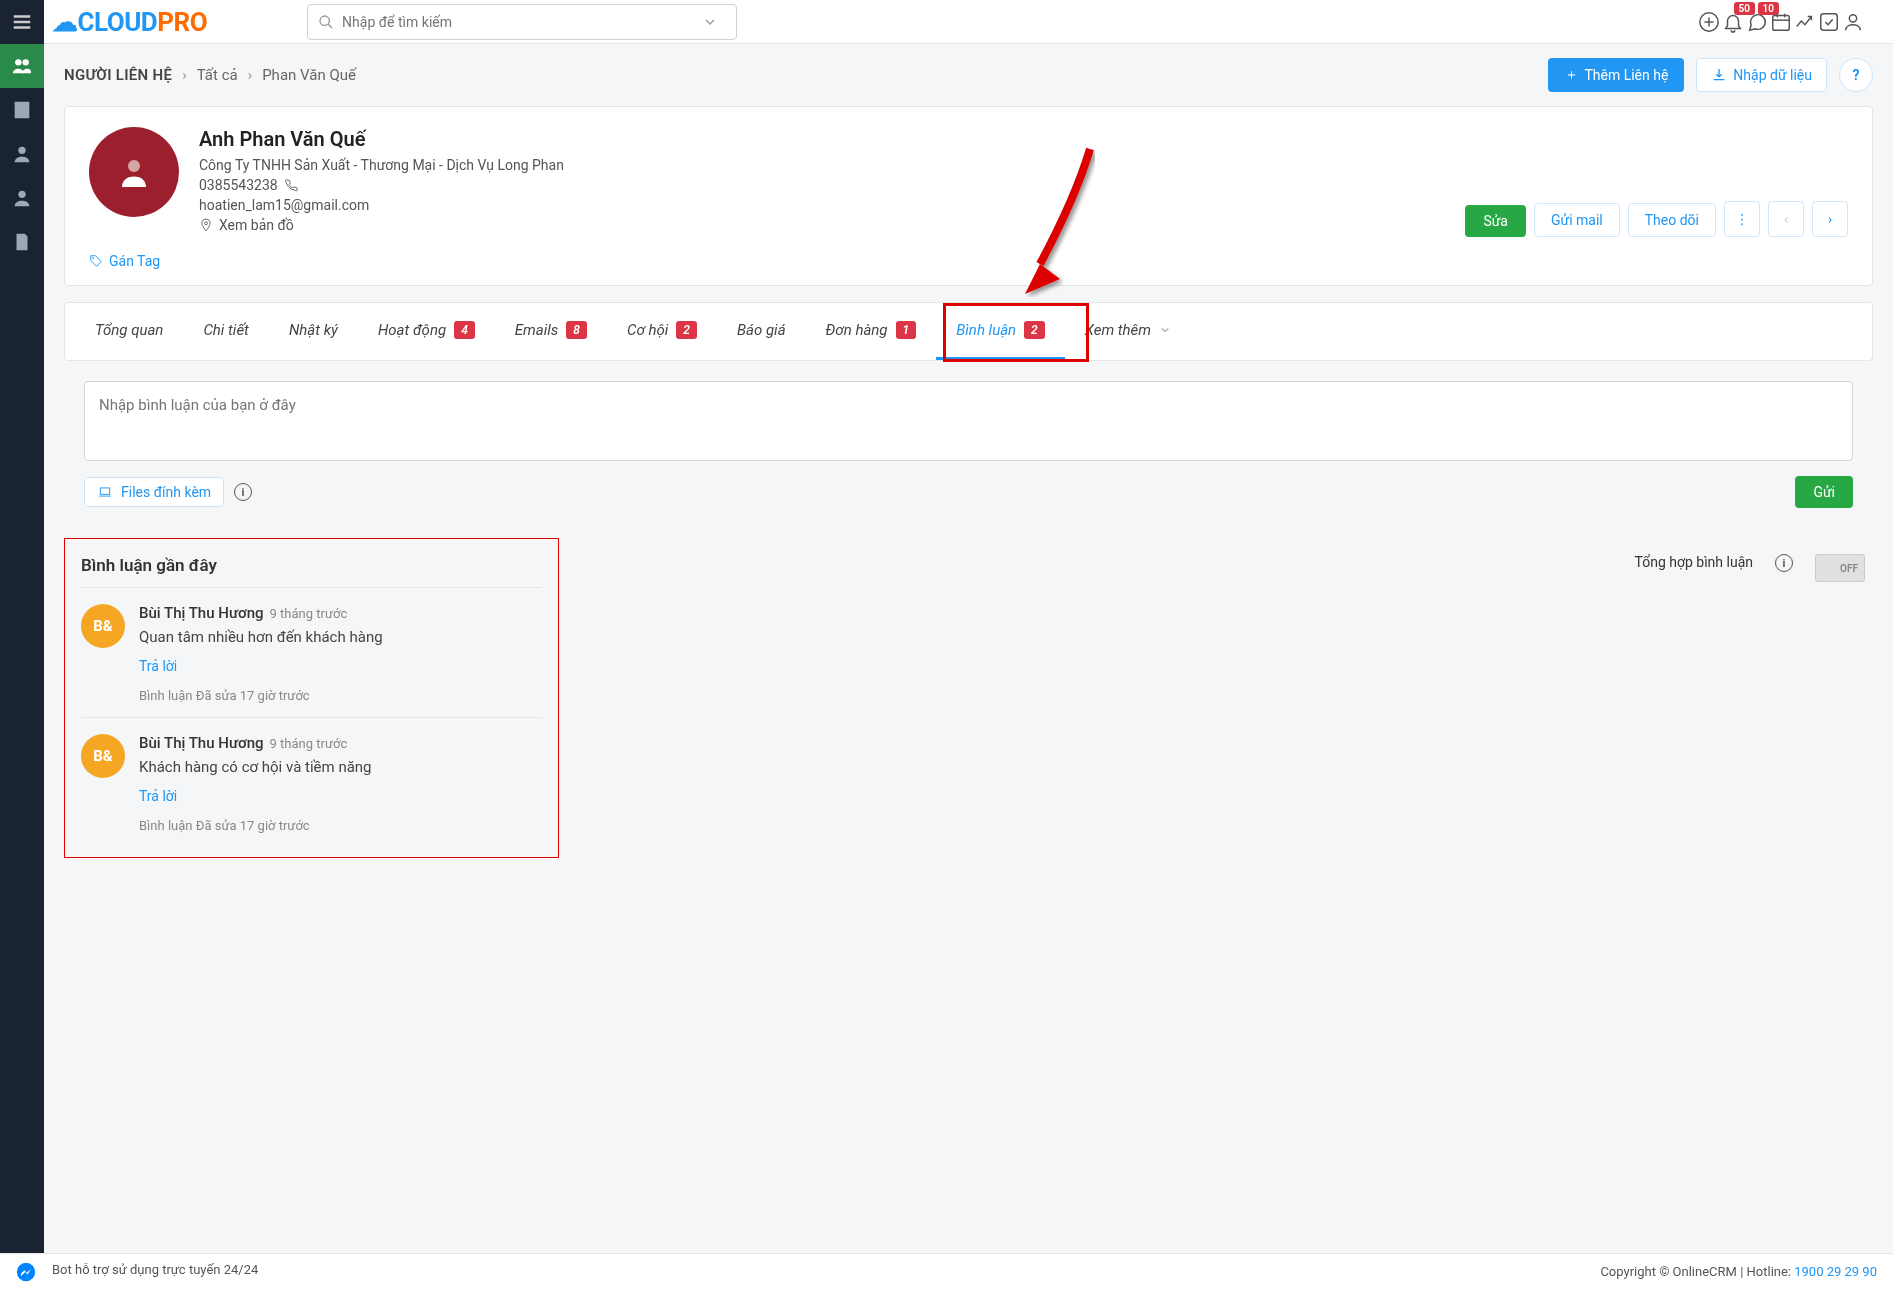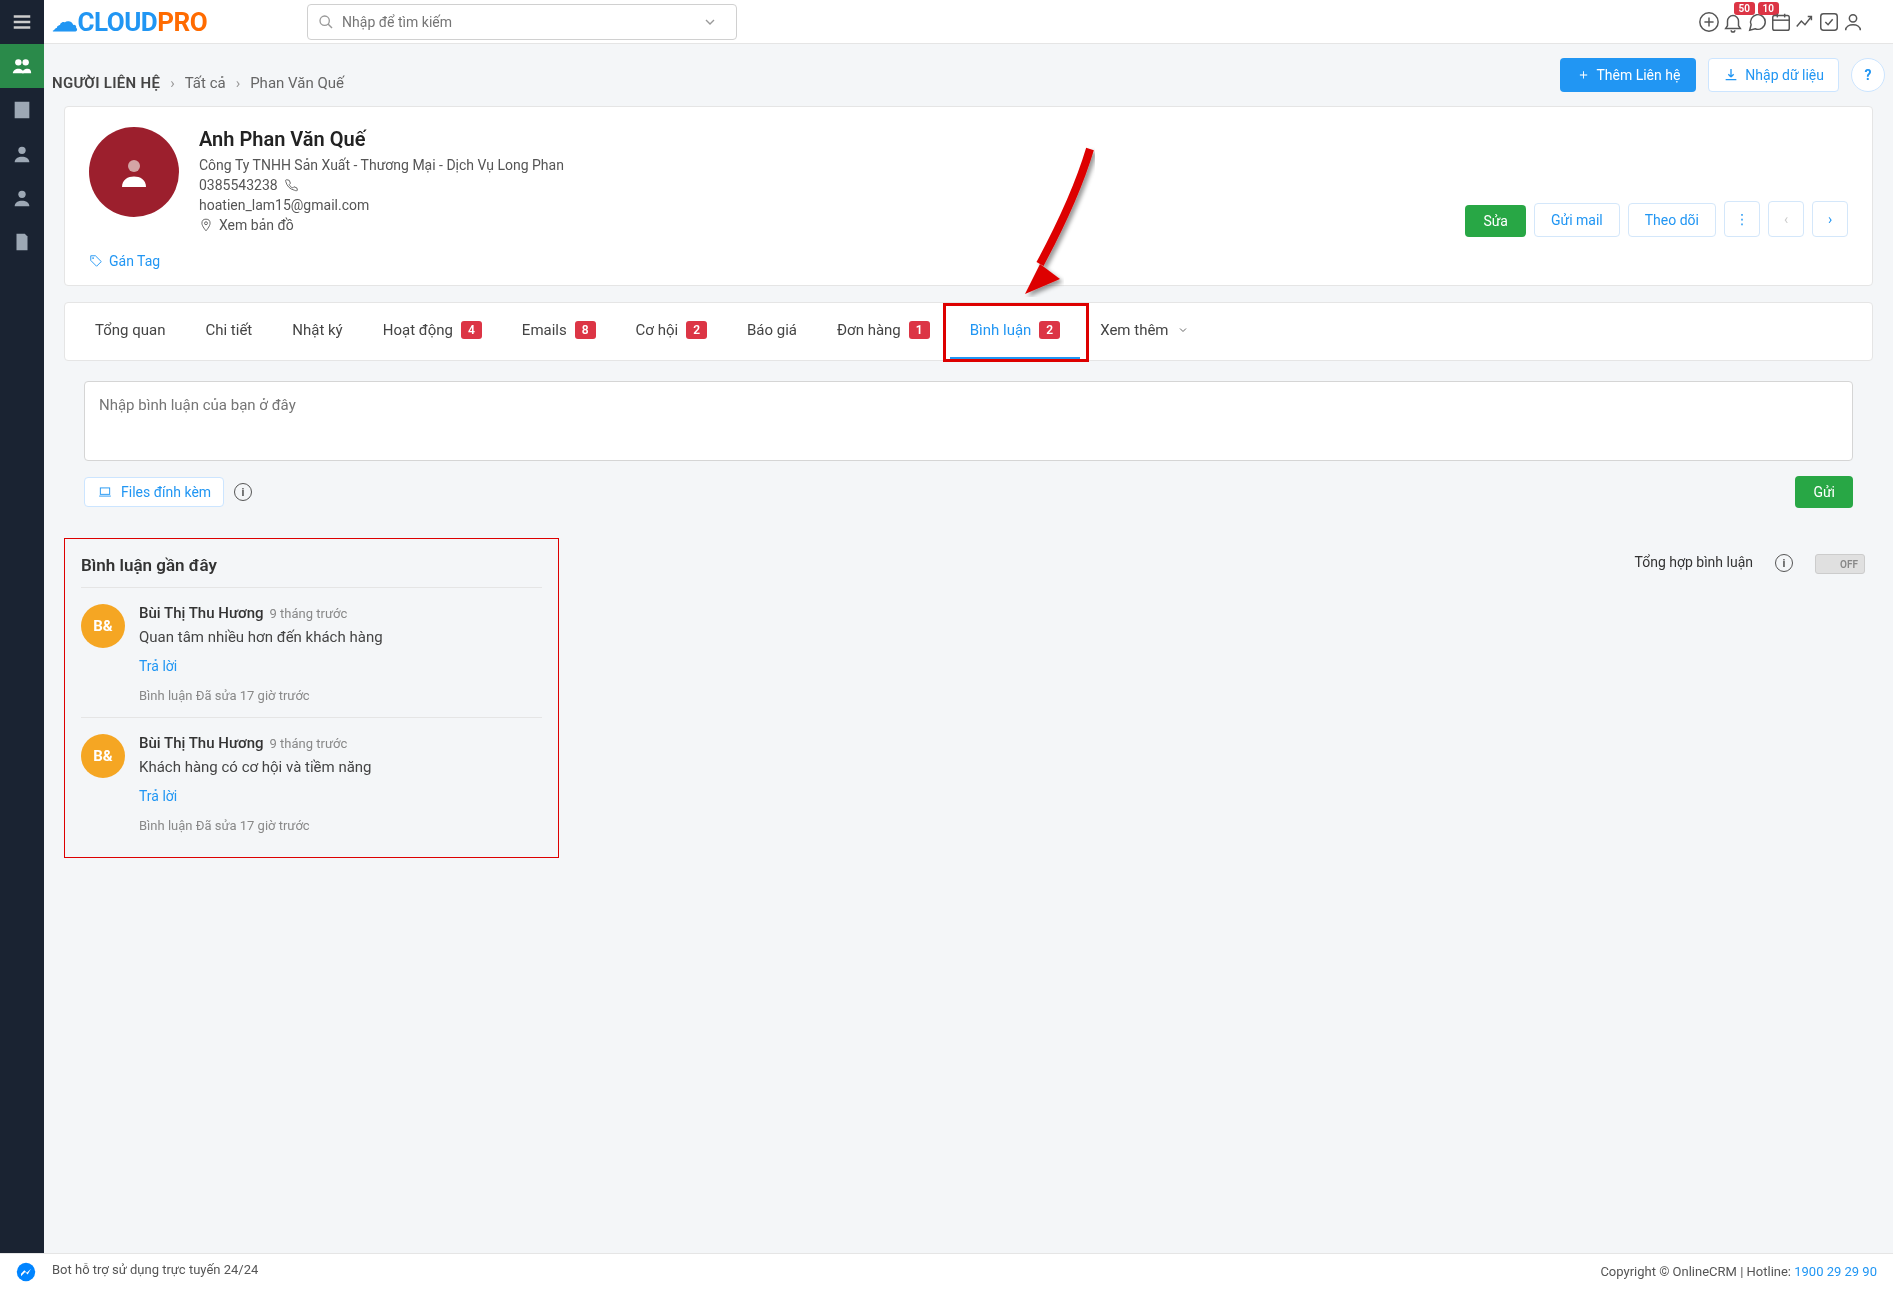--- a/index.html
+++ b/index.html
@@ -26,21 +26,21 @@
 
 .layout { display: flex; min-height: calc(100vh - 50px - 36px); }
 .sidebar { width: 44px; background: #1a2332; display: flex; flex-direction: column; }
 .side-item { width: 44px; height: 44px; display: flex; align-items: center; justify-content: center; cursor: pointer; }
 .side-item.active { background: #2a8a4a; }
 .side-item svg { width: 22px; height: 22px; fill: #9da8b5; }
 .side-item.active svg { fill: #fff; }
 
 
 .main { flex: 1; background: #f4f6f8; padding: 0; }
-.pagehead { display: flex; align-items: flex-end; justify-content: space-between; padding: 14px 8px; background: #f4f6f8; gap: 8px; }
+.pagehead { display: flex; align-items: center; justify-content: space-between; padding: 14px 20px; background: #f4f6f8; gap: 8px; }
 .breadcrumb { display: flex; align-items: center; gap: 10px; font-size: 15px; color: #666; }
 .breadcrumb .strong { font-weight: 600; color: #444; letter-spacing: 0.3px; }
 .breadcrumb .sep { color: #999; }
 .pagehead-actions { display: flex; align-items: center; gap: 12px; }
 .btn-primary { background: #2196F3; color: #fff; border: none; border-radius: 4px; padding: 8px 16px; font-size: 14px; cursor: pointer; display: flex; align-items: center; gap: 6px; }
 .btn-outline-blue { background: #fff; color: #2196F3; border: 1px solid #cce5ff; border-radius: 4px; padding: 8px 14px; font-size: 14px; cursor: pointer; display: flex; align-items: center; gap: 6px; }
 .btn-icon-circle { width: 34px; height: 34px; border: 1px solid #cce5ff; border-radius: 50%; display: flex; align-items: center; justify-content: center; color: #2196F3; font-weight: 700; cursor: pointer; background:#fff; }
 
 
 .card { background: #fff; margin: 0 20px 16px 20px; border-radius: 4px; border: 1px solid #e5e5e5; }
@@ -52,21 +52,21 @@
 .contact-info h2 { font-size: 20px; font-weight: 600; color: #222; margin-bottom: 6px; }
 .contact-info div { font-size: 14px; color: #555; margin-bottom: 4px; display: flex; align-items: center; gap: 6px; }
 .contact-actions { display: flex; gap: 8px; align-items: flex-end; }
 .btn-green { background: #28a745; color: #fff; border: none; border-radius: 4px; padding: 8px 18px; font-size: 14px; cursor: pointer; }
 .btn-white { background: #fff; color: #2196F3; border: 1px solid #d4e7fa; border-radius: 4px; padding: 8px 16px; font-size: 14px; cursor: pointer; }
 .btn-sq { width: 36px; height: 36px; border: 1px solid #d4e7fa; border-radius: 4px; display: flex; align-items: center; justify-content: center; background: #fff; cursor: pointer; color: #2196F3; }
 .tag-link { color: #2196F3; font-size: 14px; display: inline-flex; align-items: center; gap: 6px; margin-top: 16px; cursor: pointer; }
 
 
 .tabs { display: flex; align-items: center; background: #fff; border-bottom: 1px solid #e5e5e5; padding: 0 10px; margin: 0 20px; border:1px solid #e5e5e5; border-radius:4px; position: relative; }
-.tab { padding: 18px 20px; font-size: 15px; color: #444; cursor: pointer; display: flex; align-items: center; gap: 8px; border-bottom: 3px solid transparent; }
+.tab { padding: 18px 20px; font-size: 15px; color: #444; cursor: pointer; display: flex; align-items: center; gap: 8px; border-bottom: 3px solid transparent; font-style: italic; }
 .tab.active { color: #2196F3; border-bottom-color: #2196F3; }
 .count-badge { background: #dc3545; color: #fff; font-size: 12px; font-weight: 600; padding: 2px 7px; border-radius: 3px; }
 .tab-highlight { position: absolute; border: 3px solid #d00; pointer-events: none; }
 
 
 .comment-area { margin: 20px 20px 0 20px; padding: 0 20px 20px 20px; }
 .comment-input { width: 100%; border: 1px solid #d5d5d5; border-radius: 4px; padding: 14px; font-size: 15px; color: #888; min-height: 80px; resize: none; outline: none; font-family: inherit; }
 .comment-tools { display: flex; align-items: center; justify-content: space-between; margin-top: 12px; }
 .files-btn { display: flex; align-items: center; gap: 8px; color: #2196F3; border: 1px solid #cce5ff; border-radius: 4px; padding: 6px 12px; font-size: 14px; cursor: pointer; background: #fff; }
 .info-icon { width: 18px; height: 18px; border: 1.5px solid #555; border-radius: 50%; display: inline-flex; align-items: center; justify-content: center; font-size: 11px; font-weight: 700; color: #555; margin-left: 10px; }
@@ -76,21 +76,21 @@
 .recent-box { width: 495px; border: 1px solid #d00; padding: 16px 16px 10px 16px; }
 .recent-box h3 { font-size: 17px; font-weight: 600; color: #333; margin-bottom: 12px; }
 .comment-item { display: flex; gap: 14px; padding: 16px 0 14px 0; border-top: 1px solid #e5e5e5; }
 .avatar-sm { width: 44px; height: 44px; border-radius: 50%; background: #f5a623; color: #fff; font-weight: 700; font-size: 15px; display: flex; align-items: center; justify-content: center; flex-shrink: 0; }
 .comment-body .author { font-size: 15px; font-weight: 500; color: #333; }
 .comment-body .time { font-size: 13px; color: #888; margin-left: 6px; }
 .comment-body .text { font-size: 15px; color: #444; margin-top: 6px; }
 .comment-body .reply { color: #2196F3; font-size: 14px; margin-top: 12px; cursor: pointer; display: inline-block; }
 .comment-body .edited { font-size: 13px; color: #888; margin-top: 14px; }
 .recent-side { margin-left: auto; display: flex; align-items: flex-start; gap: 22px; padding-top: 16px; padding-right: 8px; }
-.toggle { width: 50px; height: 20px; background: #e0e0e0; border-radius: 3px; display: flex; align-items: center; justify-content: flex-end; padding: 0 6px; font-size: 10px; color: #888; font-weight: 600; cursor: pointer; border:1px solid #ccc; }
+.toggle { width: 50px; height: 28px; background: #e0e0e0; border-radius: 3px; display: flex; align-items: center; justify-content: flex-end; padding: 0 6px; font-size: 10px; color: #888; font-weight: 600; cursor: pointer; border:1px solid #ccc; }
 
 
 .footer { height: 36px; border-top: 1px solid #e5e5e5; display: flex; align-items: center; justify-content: space-between; padding: 0 16px; font-size: 13px; color: #555; background: #fff; }
 .footer .left { display: flex; align-items: flex-start; gap: 16px; }
 .messenger-icon { width: 20px; height: 20px; }
 .footer a { color: #2196F3; text-decoration: none; }
 
 
 .red-arrow { position: absolute; pointer-events: none; z-index: 50; }
 </style>

